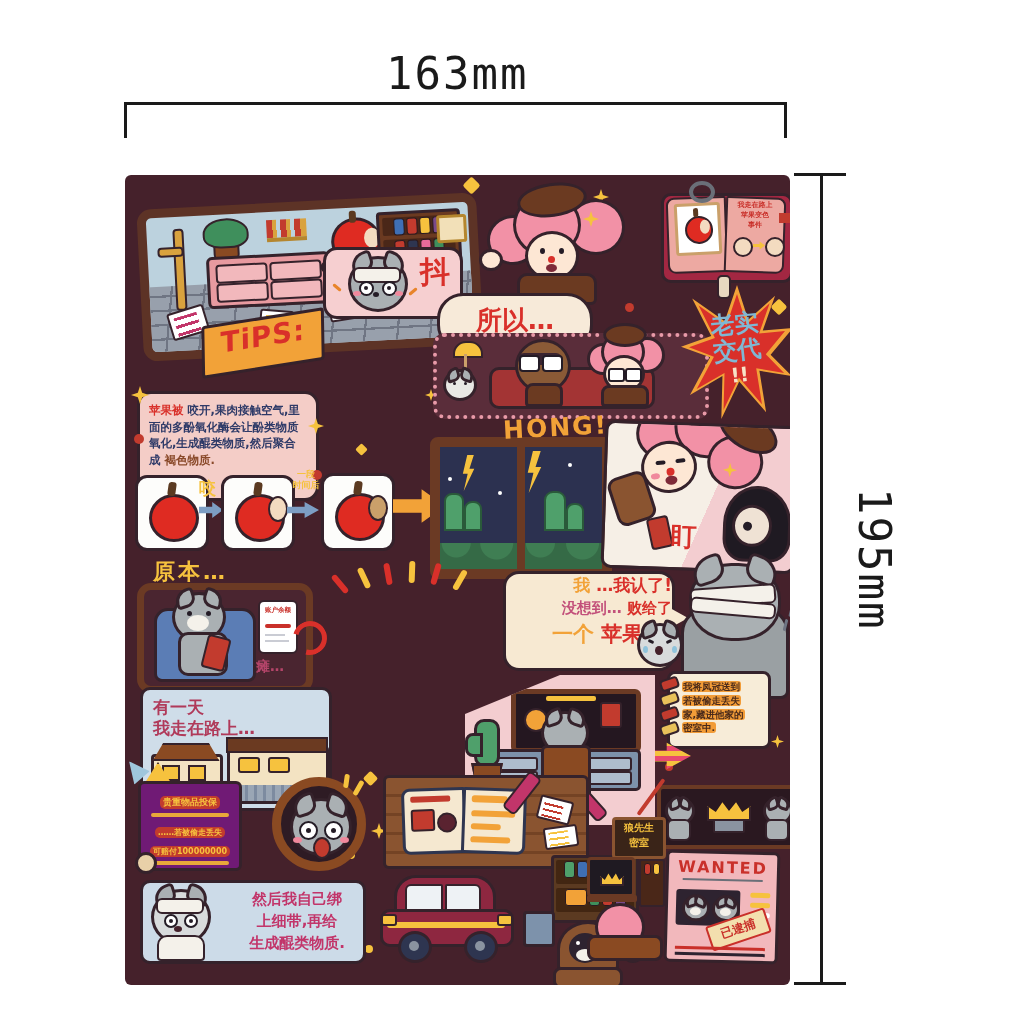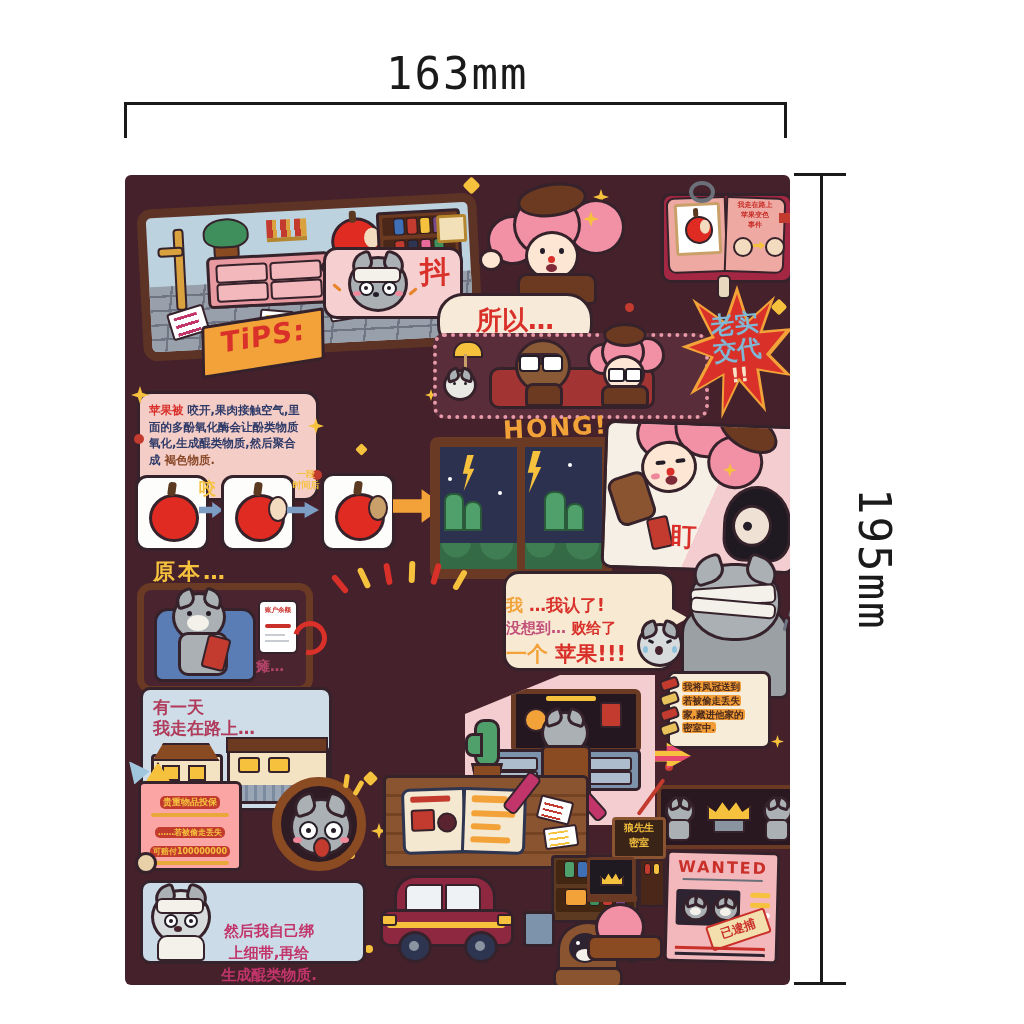--- a/index.html
+++ b/index.html
@@ -328,21 +328,21 @@
 
     <div class="s" style="left:208px;top:390px;width:150px;height:28px;">
       <span class="ray" style="left:4px;top:8px;background:#d9302a;transform:rotate(-40deg);"></span>
       <span class="ray" style="left:28px;top:2px;background:#f6c23e;transform:rotate(-25deg);"></span>
       <span class="ray" style="left:52px;top:-2px;background:#d9302a;transform:rotate(-10deg);"></span>
       <span class="ray" style="left:76px;top:-4px;background:#f6c23e;transform:rotate(2deg);"></span>
       <span class="ray" style="left:100px;top:-2px;background:#d9302a;transform:rotate(16deg);"></span>
       <span class="ray" style="left:124px;top:4px;background:#f6c23e;transform:rotate(30deg);"></span>
     </div>
 
-    <div class="panel" style="left:378px;top:396px;width:172px;height:100px;background:#f7e9d2;border-radius:16px;text-align:left;padding-top:20px;box-sizing:border-box;">
+    <div class="panel" style="left:378px;top:396px;width:172px;height:100px;background:#f7e9d2;border-radius:16px;text-align:right;padding-top:0;box-sizing:border-box;">
       <div style="font-size:17px;font-weight:bold;">
         <span style="color:#f2a238;">我</span>
         <span style="color:#d9302a;">…我认了!</span>
       </div>
       <div style="font-size:15px;font-weight:bold;margin-top:2px;">
         <span style="color:#c2507a;">没想到…</span>
         <span style="color:#d9302a;">败给了</span>
       </div>
       <div style="font-size:21px;font-weight:bold;margin-top:2px;">
         <span style="color:#f2a238;">一个</span>
@@ -410,21 +410,21 @@
       <div class="s" style="left:2px;top:44px;width:34px;height:66px;">
         <span class="s" style="left:7px;top:0;width:20px;height:42px;background:#4fa06b;border:3px solid #35222b;border-radius:10px;"></span>
         <span class="s" style="left:-2px;top:14px;width:12px;height:18px;background:#4fa06b;border:3px solid #35222b;border-radius:8px 0 0 8px;"></span>
         <span class="s" style="left:4px;top:44px;width:26px;height:18px;background:#8a4a22;border:3px solid #35222b;clip-path:polygon(0 0,100% 0,84% 100%,16% 100%);"></span>
       </div>
       <div class="s" style="left:118px;top:110px;width:11px;height:34px;background:#c2356a;border:2px solid #35222b;border-radius:5px;transform:rotate(-42deg);"></div>
       <div class="s" style="left:56px;top:118px;width:30px;height:22px;background:#fff;border:2px solid #35222b;border-radius:3px;transform:rotate(-10deg);background-image:repeating-linear-gradient(0deg,transparent 0 4px,#c2356a 4px 6px);background-size:60% 100%;background-repeat:no-repeat;background-position:4px 4px;"></div>
     </div>
 
     <div class="s" style="left:2px;top:588px;width:22px;height:22px;background:#9fc6dc;clip-path:polygon(0 0,100% 28%,42% 100%);transform:rotate(10deg);"></div>
-    <div class="s" style="left:13px;top:606px;width:104px;height:90px;background:#fca5a5;border:3px solid #35222b;border-radius:6px;text-align:center;padding-top:6px;box-sizing:border-box;">
+    <div class="s" style="left:13px;top:606px;width:104px;height:90px;background:#701a75;border:3px solid #35222b;border-radius:6px;text-align:center;padding-top:6px;box-sizing:border-box;">
       <div><span class="pill" style="font-size:9px;font-weight:bold;color:#f6c23e;">贵重物品投保</span></div>
       <div style="height:4px;margin:3px 10px;background:#e8a83a;border-radius:2px;"></div>
       <div><span class="pill" style="font-size:8px;font-weight:bold;color:#f6c23e;">……若被偷走丢失</span></div>
       <div><span class="pill" style="font-size:8px;font-weight:bold;color:#f6c23e;">可赔付100000000</span></div>
       <div style="height:4px;margin:3px 10px;background:#e8a83a;border-radius:2px;"></div>
       <div class="s" style="left:-6px;bottom:-6px;width:16px;height:16px;background:#e8d0a8;border:3px solid #35222b;border-radius:50%;"></div>
     </div>
 
     <div class="s" style="left:147px;top:602px;width:94px;height:94px;background:#2e1b24;border:9px solid #8a4a22;border-radius:50%;box-sizing:border-box;">
       <div class="wolfh" style="left:9px;top:12px;width:56px;height:52px;">
@@ -451,21 +451,21 @@
         <span class="band" style="left:2px;top:6px;width:44px;height:12px;"></span>
         <span class="eye" style="left:10px;top:22px;width:10px;height:10px;">
             <span class="pupil" style="left:3px;top:3px;width:4px;height:4px;"></span>
           </span>
         <span class="eye" style="right:10px;top:22px;width:10px;height:10px;">
             <span class="pupil" style="left:3px;top:3px;width:4px;height:4px;"></span>
           </span>
         <span class="dotd" style="left:20px;top:34px;width:8px;height:6px;background:#45222c;"></span>
       </div>
       <div class="s" style="left:14px;top:52px;width:44px;height:22px;background:#f4f1ea;border:2px solid #35222b;border-radius:10px 10px 4px 4px;"></div>
-      <div class="s" style="left:54px;top:6px;width:144px;text-align:center;font-size:15px;font-weight:bold;color:#c2356a;line-height:1.45;margin-top:32px;">
+      <div class="s" style="left:82px;top:6px;width:144px;text-align:center;font-size:15px;font-weight:bold;color:#c2356a;line-height:1.45;">
         <div>然后我自己绑</div>
         <div>上细带,再给</div>
         <div>生成醌类物质.</div>
       </div>
     </div>
 
     <div class="s" style="left:258px;top:600px;width:200px;height:88px;background:repeating-linear-gradient(180deg,#8a5430 0 16px,#744324 16px 19px);border:3px solid #35222b;border-radius:6px;">
       <div class="s" style="left:16px;top:10px;width:58px;height:60px;background:#f5e8d0;border:3px solid #2e3550;border-radius:8px 2px 2px 8px;transform:rotate(-2deg);">
         <span class="s" style="left:6px;top:5px;width:40px;height:6px;background:#c23b2e;border-radius:2px;"></span>
         <span class="s" style="left:6px;top:18px;width:20px;height:18px;background:#c23b2e;border:2px solid #35222b;border-radius:3px;"></span>

